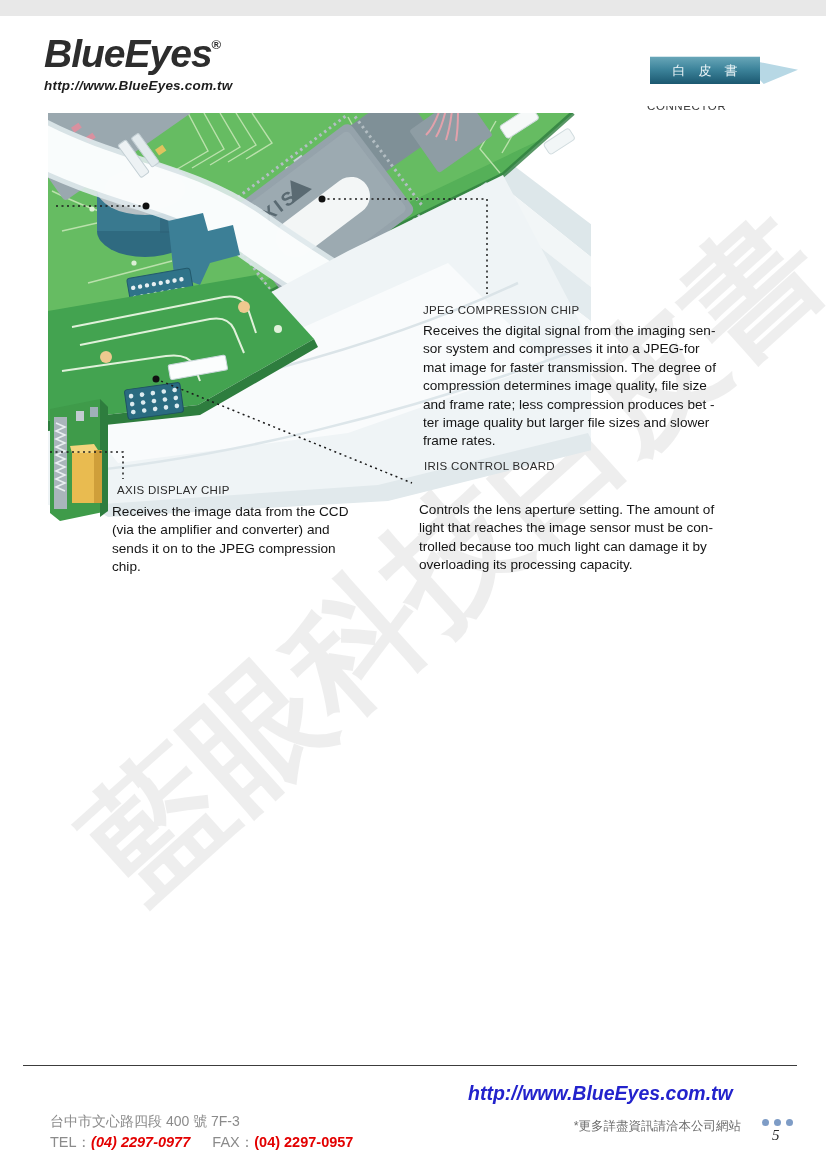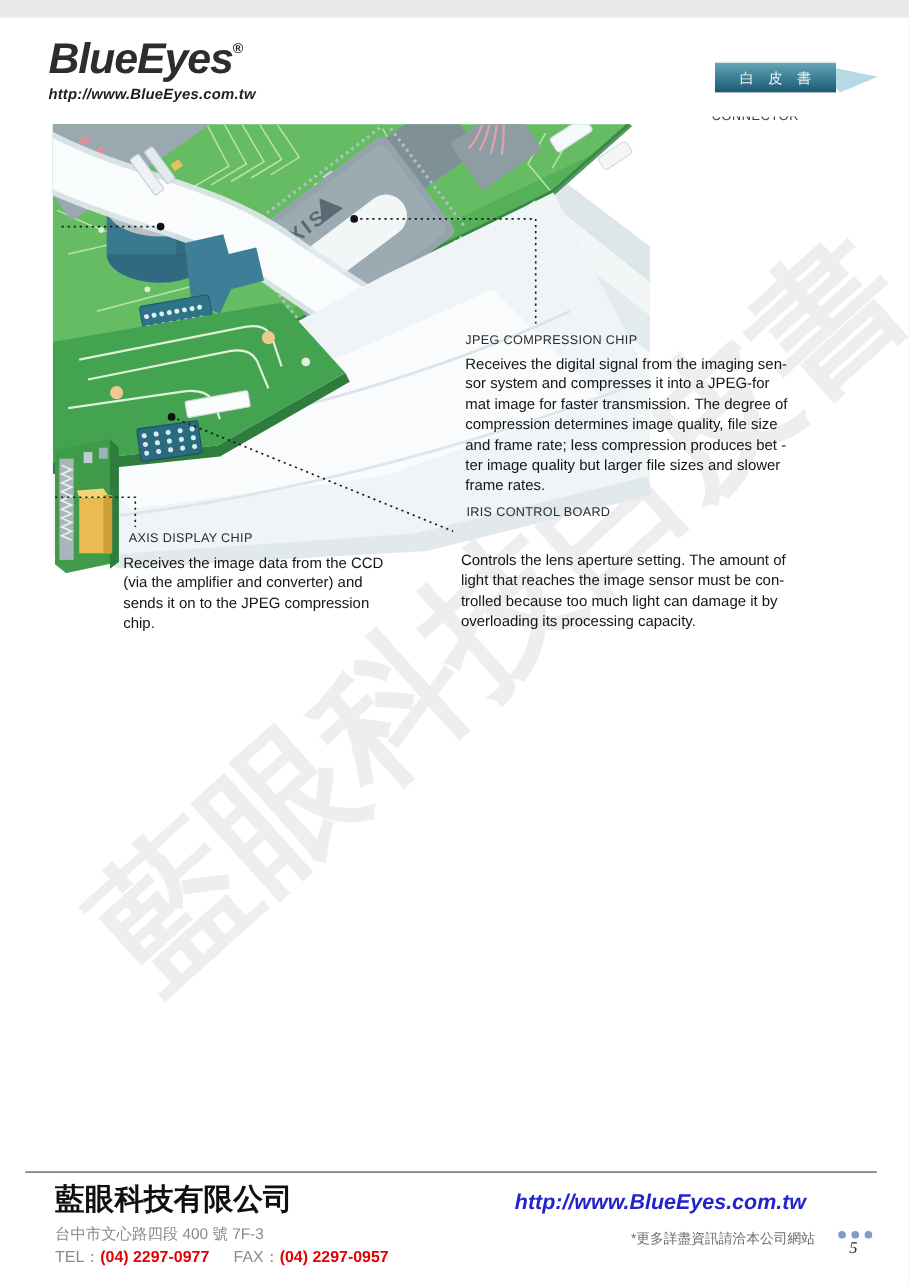--- a/index.html
+++ b/index.html
@@ -271,24 +271,23 @@
 (via the amplifier and converter) and
 sends it on to the JPEG compression
 chip.</div>
   <div class="abs co-title" id="iris-title">IRIS CONTROL BOARD</div>
   <div class="abs co-body" id="iris-body">Controls the lens aperture setting. The amount of
 light that reaches the image sensor must be con-
 trolled because too much light can damage it by
 overloading its processing capacity.</div>
 
   <div class="abs" id="footer-rule"></div>
-  <div class="abs" id="footer-company">藍眼科技有限公司</div>
   <div class="abs" id="footer-address">台中市文心路四段 400 號 7F-3</div>
   <div class="abs" id="footer-telfax">
-    <span>TEL：</span><span class="phone" style="color:#e30000;">(04) 2297-0977</span>
+    <span>TEL：</span><span class="phone" style="color:#e30000;font-style:italic;">(04) 2297-0977</span>
     <span style="display:inline-block;width:14px;"></span>
     <span>FAX：</span><span class="phone" style="color:#e30000;">(04) 2297-0957</span>
   </div>
   <div class="abs" id="footer-url" style="color:#2323cc;">http://www.BlueEyes.com.tw</div>
   <div class="abs" id="footer-note">*更多詳盡資訊請洽本公司網站</div>
   <div class="abs" id="footer-dots">
     <i style="background:#7e9cc6;"></i>
     <i style="background:#7e9cc6;"></i>
     <i style="background:#7e9cc6;"></i>
   </div>

